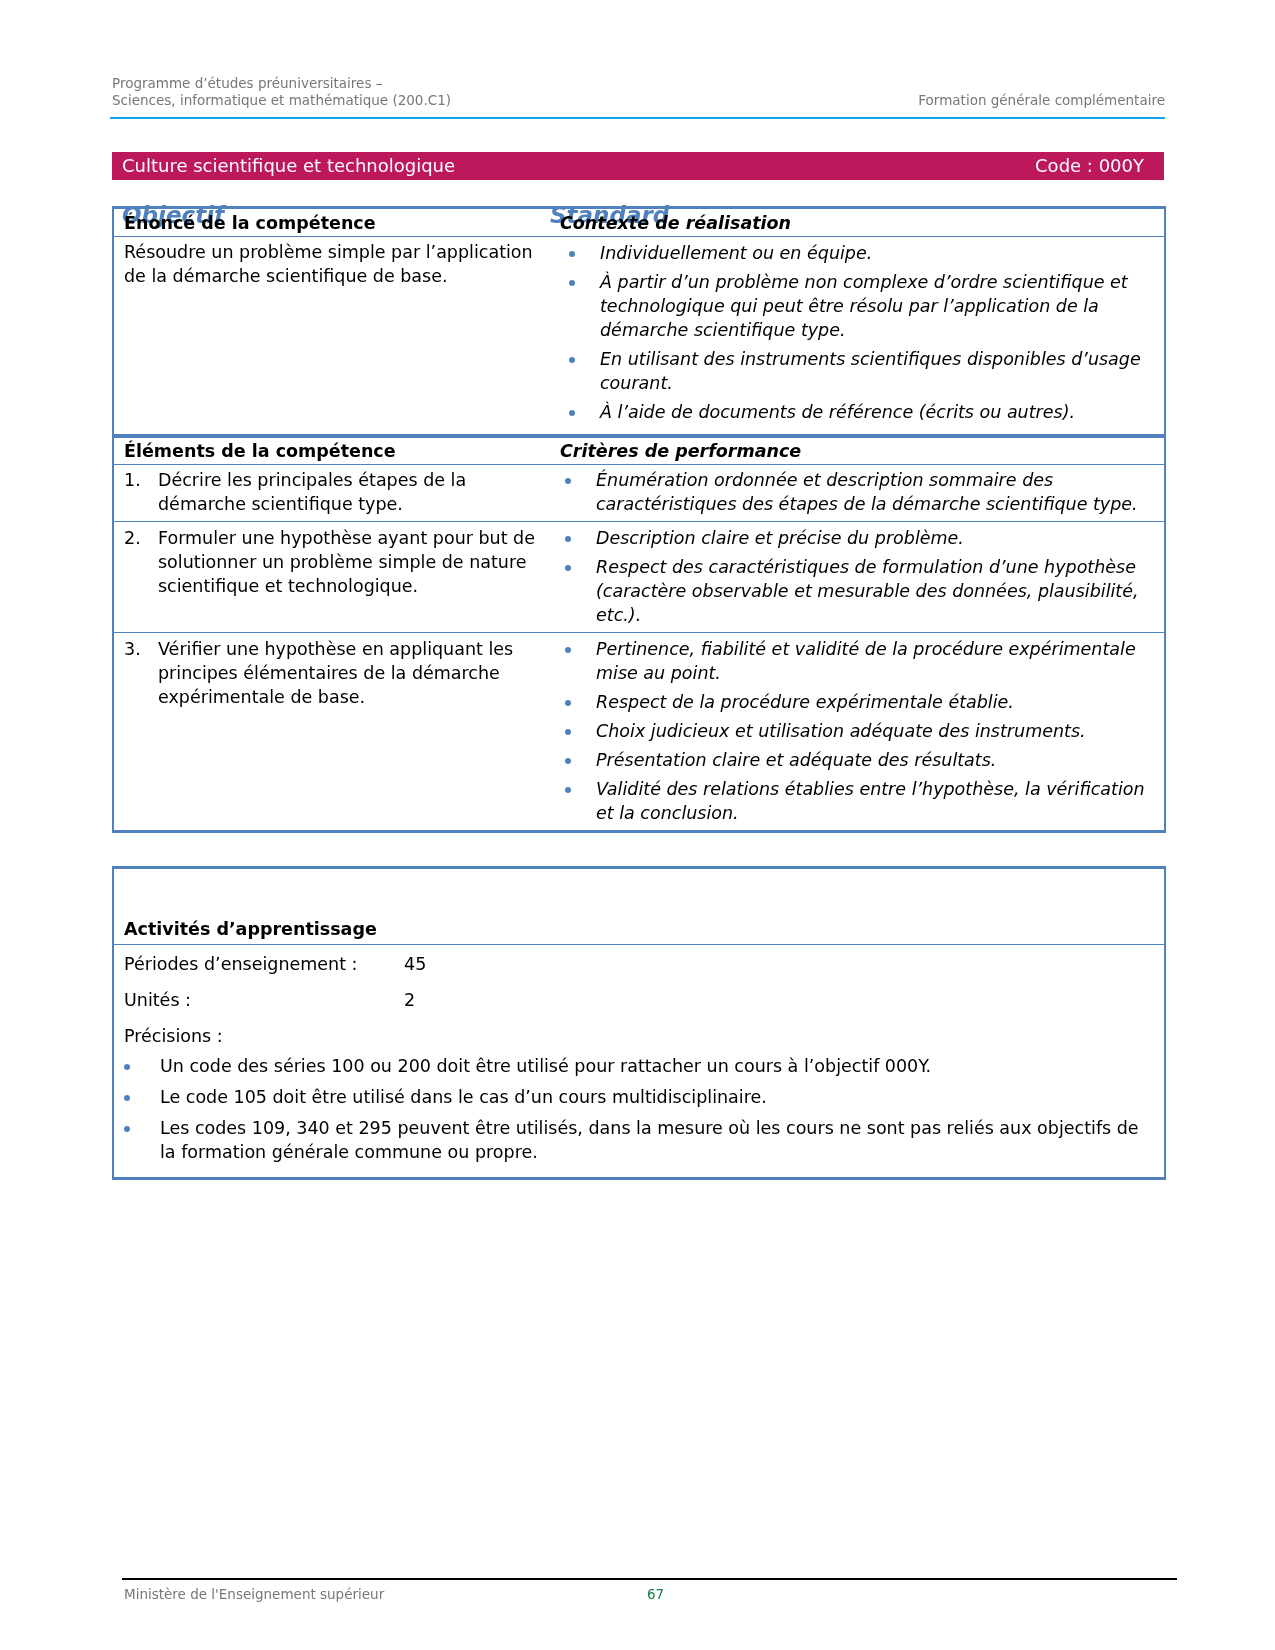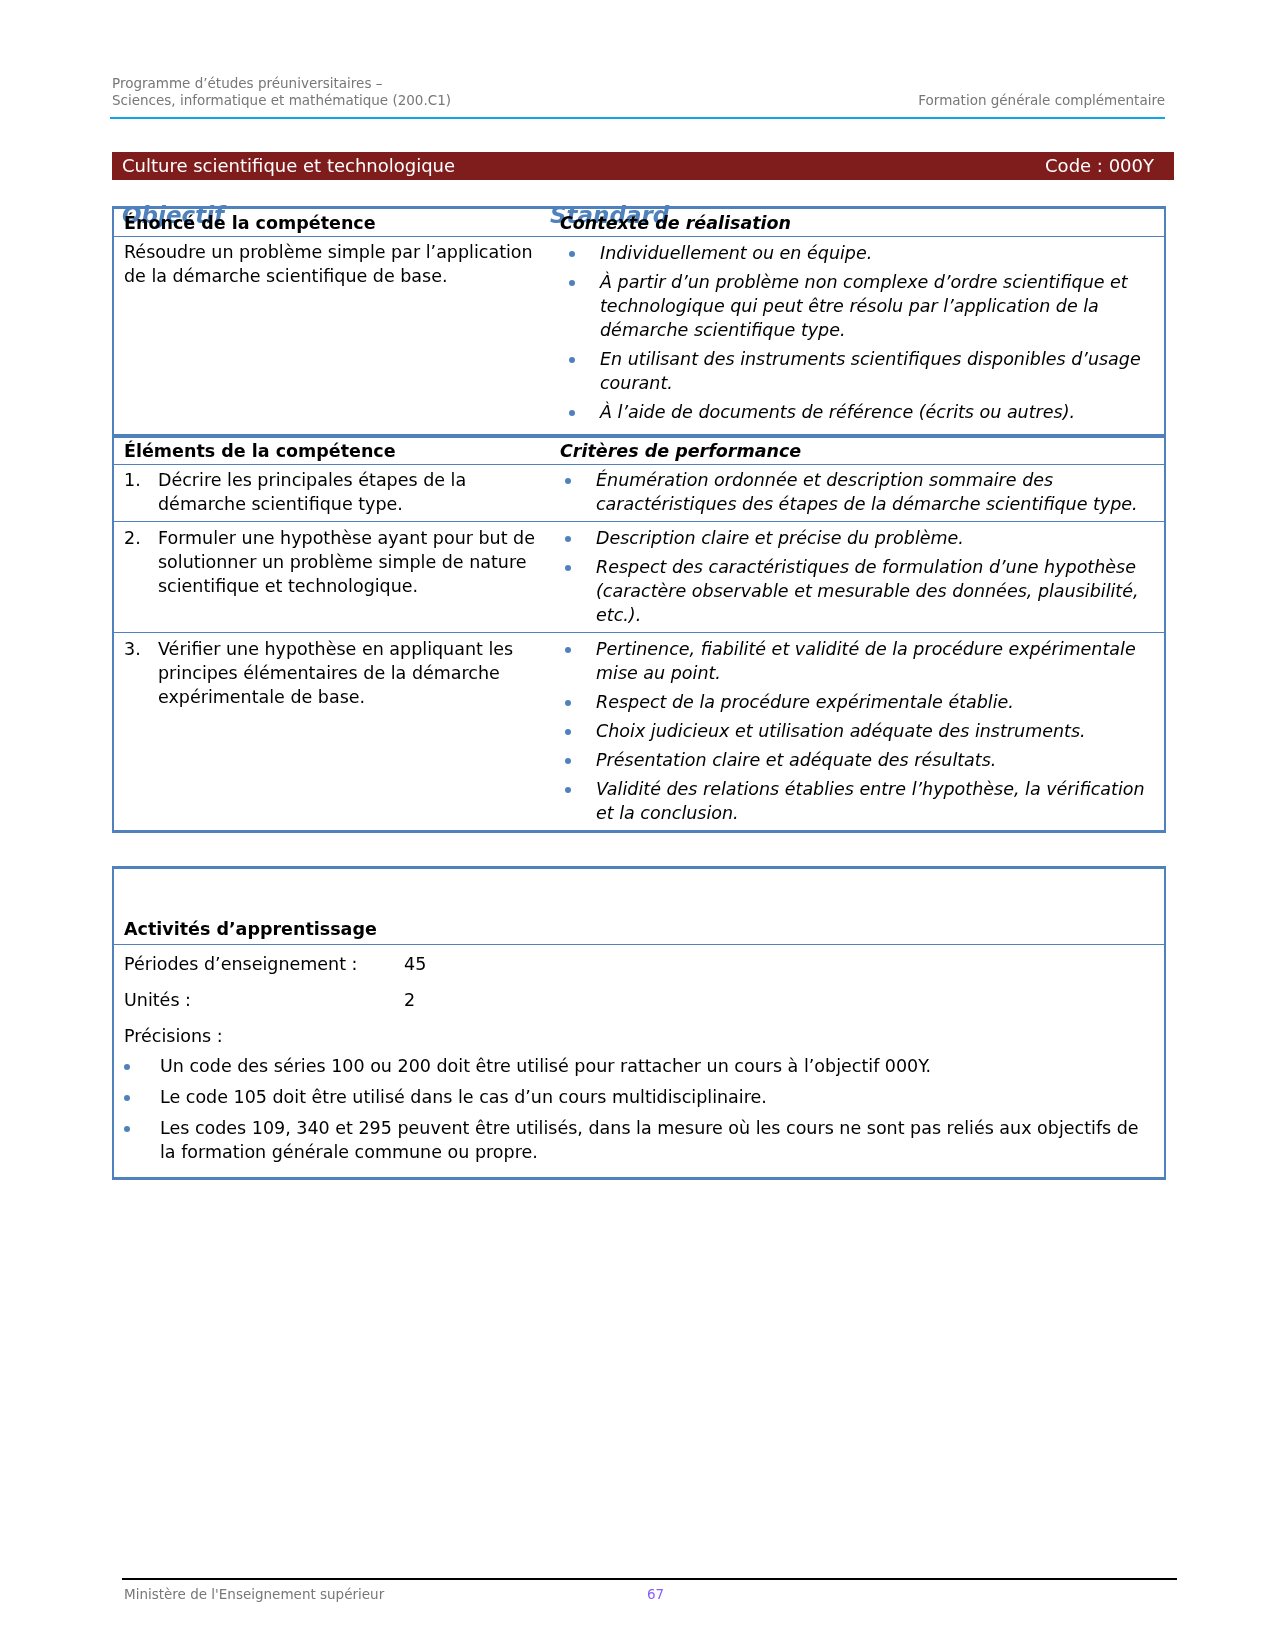--- a/index.html
+++ b/index.html
@@ -1,21 +1,21 @@
 <!DOCTYPE html>
 <html><head>
 <meta charset="utf-8">
 <style>
   html, body { margin: 0; padding: 0; background: #ffffff; }
   body { width: 1275px; height: 1650px; position: relative; font-family: "DejaVu Sans", sans-serif; color: #000; }
   .page-header { position: absolute; left: 110px; top: 75px; width: 1055px; height: 42px; border-bottom: 2px solid #0ea5e9; }
   .ph-left { position: absolute; left: 2px; top: 0; font-size: 13.5px; line-height: 17px; color: #777; }
   .ph-right { position: absolute; right: 0; top: 17px; font-size: 13.5px; line-height: 17px; color: #777; }
 
-  .title-bar { position: absolute; left: 112px; top: 152px; width: 1052px; height: 28px; background: #7f1d1d; color: #fff; font-size: 18px; line-height: 28px; padding-left: 10px; }
+  .title-bar { position: absolute; left: 112px; top: 152px; width: 1052px; height: 28px; background: #be185d; color: #fff; font-size: 18px; line-height: 28px; }
   .title-bar .tl { position: absolute; left: 10px; }
   .title-bar .tr { position: absolute; right: 20px; }
 
   .section-heads { position: absolute; left: 112px; top: 182px; width: 1052px; height: 34px; }
   .sh { position: absolute; top: 16px; font-size: 23px; font-weight: bold; color: #4f81bd; line-height: 34px; font-style: italic; }
   .sh.left { left: 10px; }
   .sh.right { left: 438px; }
 
   .box { position: absolute; left: 112px; width: 1050px; border: 2px solid #4f81bd; border-top-width: 3px; border-bottom-width: 3px; }
   .row { display: flex; border-bottom: 1.5px solid #4f81bd; }
@@ -34,21 +34,21 @@
   .act-head { font-weight: bold; font-size: 17.5px; line-height: 30px; padding-left: 10px; border-bottom: 1.5px solid #4f81bd; margin-top: 45px; }
   .act-body { padding: 4px 10px 6px 10px; }
   .kv { display: flex; font-size: 17.5px; line-height: 24px; margin: 3px 0 12px 0; align-items: flex-end; }
   .kv .k { width: 280px; }
   .prec { font-size: 17.5px; line-height: 24px; margin-bottom: 6px; }
   .act-body ul.bul li { padding-left: 36px; margin-bottom: 7px; }
   .act-body ul.bul li::before { left: 0; }
 
   .page-footer { position: absolute; left: 122px; top: 1578px; width: 1055px; border-top: 2px solid #000; }
   .pf-left { position: absolute; left: 2px; top: 6px; font-size: 13.5px; color: #777; }
-  .pf-mid { position: absolute; left: 525px; top: 6px; font-size: 13.5px; color: #8b5cf6; }
+  .pf-mid { position: absolute; left: 525px; top: 6px; font-size: 13.5px; color: #15803d; }
 </style>
 </head>
 <body>
 
 <div class="page-header">
   <div class="ph-left">
     <div>Programme d’études préuniversitaires –</div>
     <div>Sciences, informatique et mathématique (200.C1)</div>
   </div>
   <div class="ph-right">Formation générale complémentaire</div>

